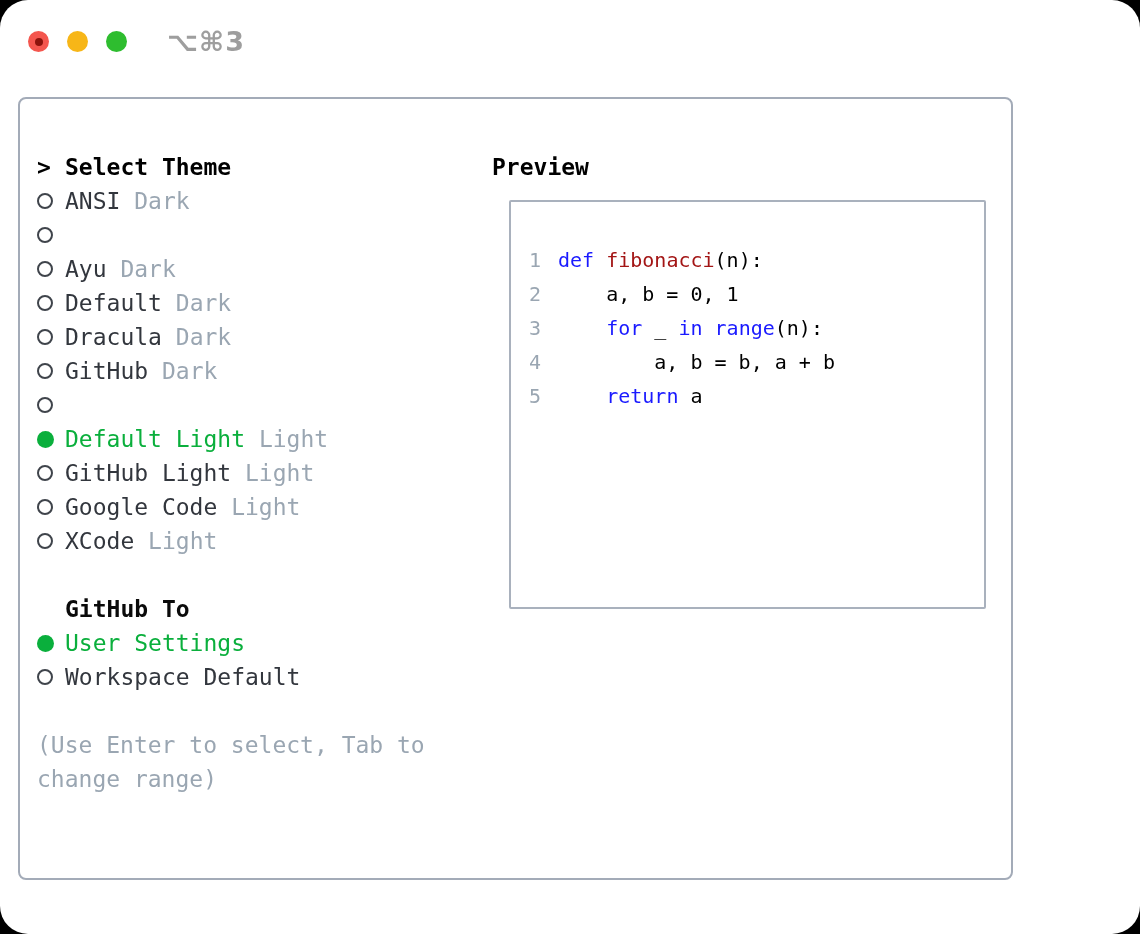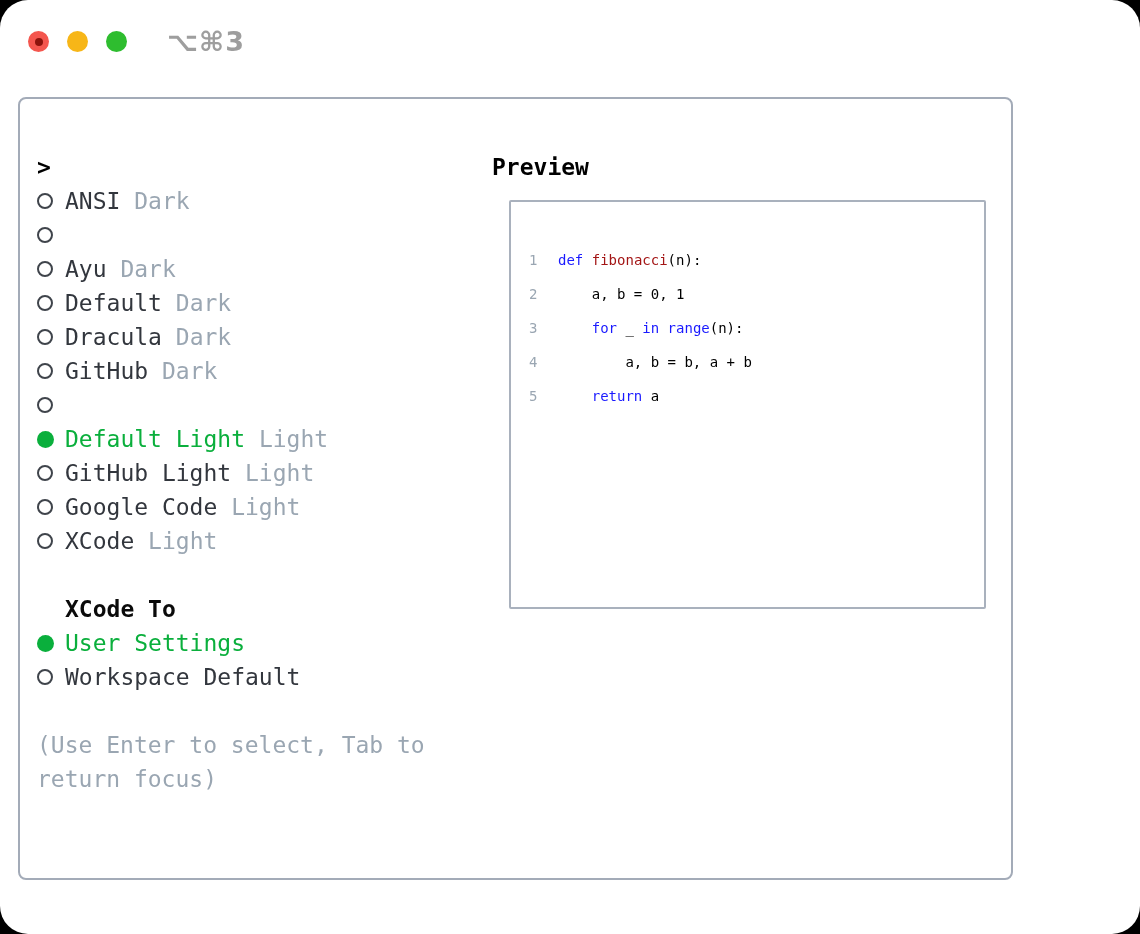--- a/index.html
+++ b/index.html
@@ -104,21 +104,21 @@
     width:477px;height:409px;
     border:2px solid var(--preview-border,#a9b1bd);
     border-radius:2px;
     box-sizing:border-box;
     background:#fff;
     padding:41px 0 0 18px;
     overflow:hidden;
   }
   .pline{
     height:34px;line-height:34px;
-    font-size:14px;white-space:pre;
+    font-size:20px;white-space:pre;
   }
   .lnum{
     display:inline-block;width:29px;
     color:var(--line-number,#9aa6b2);
   }
   .tok-kw{color:var(--keyword-blue,#1a1aff);}
   .tok-fn{color:var(--function-red,#a31515);}
   .tok-plain{color:#000;}
 </style>
 </head>
@@ -133,47 +133,48 @@
     <div class="tl tl-min"></div>
     <div class="tl tl-zoom"></div>
     <div class="win-title">⌥⌘3</div>
   </div>
 
   <div class="panel"></div>
 
   <div class="left-col">
     <div class="row">
       <span class="marker"><span class="chevron">&gt;</span></span>
+      <span class="hdr">Select Theme</span>
     </div>
     <div id="theme-list">
         <div class="row"><span class="marker"><span class="bullet"></span></span><span>ANSI <span class="variant">Dark</span></span></div>
         <div class="row"><span class="marker"><span class="bullet"></span></span></div>
         <div class="row"><span class="marker"><span class="bullet"></span></span><span>Ayu <span class="variant">Dark</span></span></div>
         <div class="row"><span class="marker"><span class="bullet"></span></span><span>Default <span class="variant">Dark</span></span></div>
         <div class="row"><span class="marker"><span class="bullet"></span></span><span>Dracula <span class="variant">Dark</span></span></div>
         <div class="row"><span class="marker"><span class="bullet"></span></span><span>GitHub <span class="variant">Dark</span></span></div>
         <div class="row"><span class="marker"><span class="bullet"></span></span></div>
         <div class="row"><span class="marker"><span class="bullet filled"></span></span><span class="sel-label">Default Light <span class="variant">Light</span></span></div>
         <div class="row"><span class="marker"><span class="bullet"></span></span><span>GitHub Light <span class="variant">Light</span></span></div>
         <div class="row"><span class="marker"><span class="bullet"></span></span><span>Google Code <span class="variant">Light</span></span></div>
         <div class="row"><span class="marker"><span class="bullet"></span></span><span>XCode <span class="variant">Light</span></span></div>
       </div>
 
     <div class="apply-block">
       <div class="row">
         <span class="marker"></span>
-        <span class="subhdr">XCode To</span>
+        <span class="subhdr">GitHub To</span>
       </div>
       <div id="apply-list">
           <div class="row"><span class="marker"><span class="bullet filled"></span></span><span class="sel-label">User Settings</span></div>
           <div class="row"><span class="marker"><span class="bullet"></span></span><span>Workspace Default</span></div>
         </div>
     </div>
 
-    <div class="hint">(Use Enter to select, Tab to return focus)</div>
+    <div class="hint">(Use Enter to select, Tab to change range)</div>
   </div>
 
   <div class="preview-header">Preview</div>
 
   <div class="preview-box">
     <div id="code-lines">
         <div class="pline"><span class="lnum">1</span><span class="tok-kw">def</span><span class="tok-plain"> </span><span class="tok-fn">fibonacci</span><span class="tok-plain">(n):</span></div>
         <div class="pline"><span class="lnum">2</span><span class="tok-plain">    a, b = 0, 1</span></div>
         <div class="pline"><span class="lnum">3</span><span class="tok-plain">    </span><span class="tok-kw">for</span><span class="tok-plain"> _ </span><span class="tok-kw">in</span><span class="tok-plain"> </span><span class="tok-kw">range</span><span class="tok-plain">(n):</span></div>
         <div class="pline"><span class="lnum">4</span><span class="tok-plain">        a, b = b, a + b</span></div>

